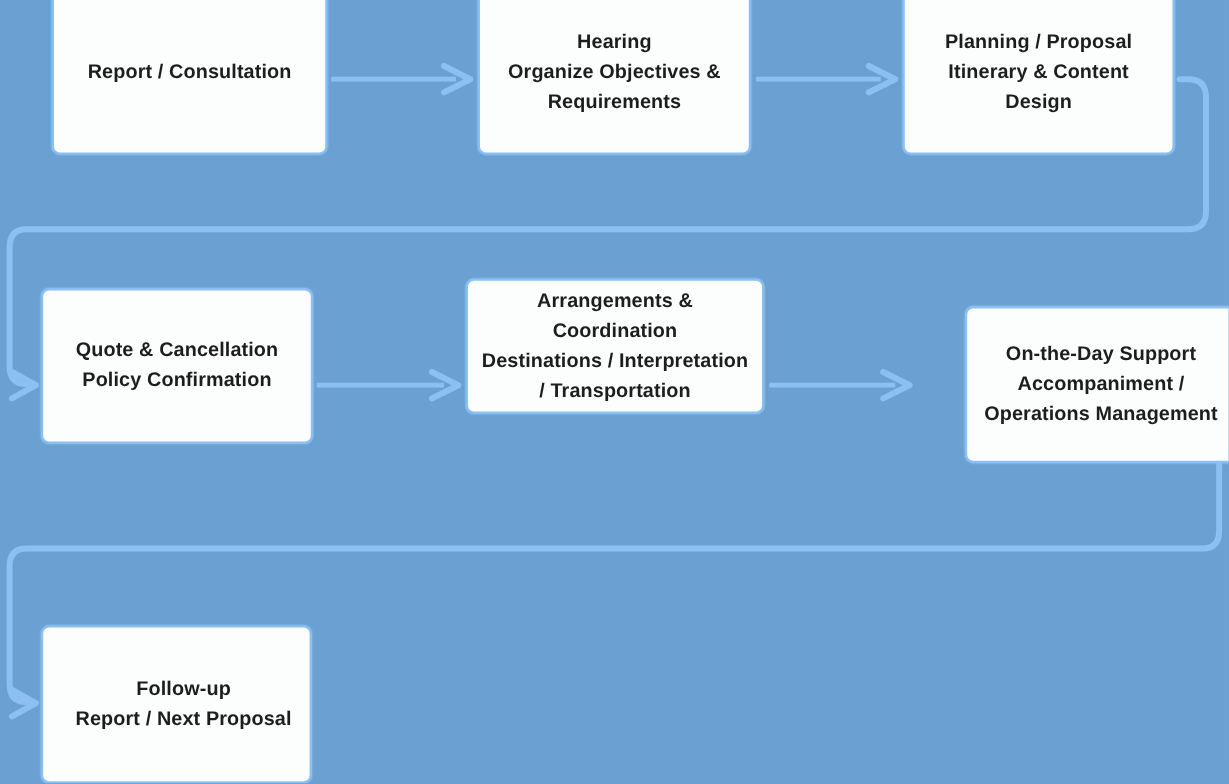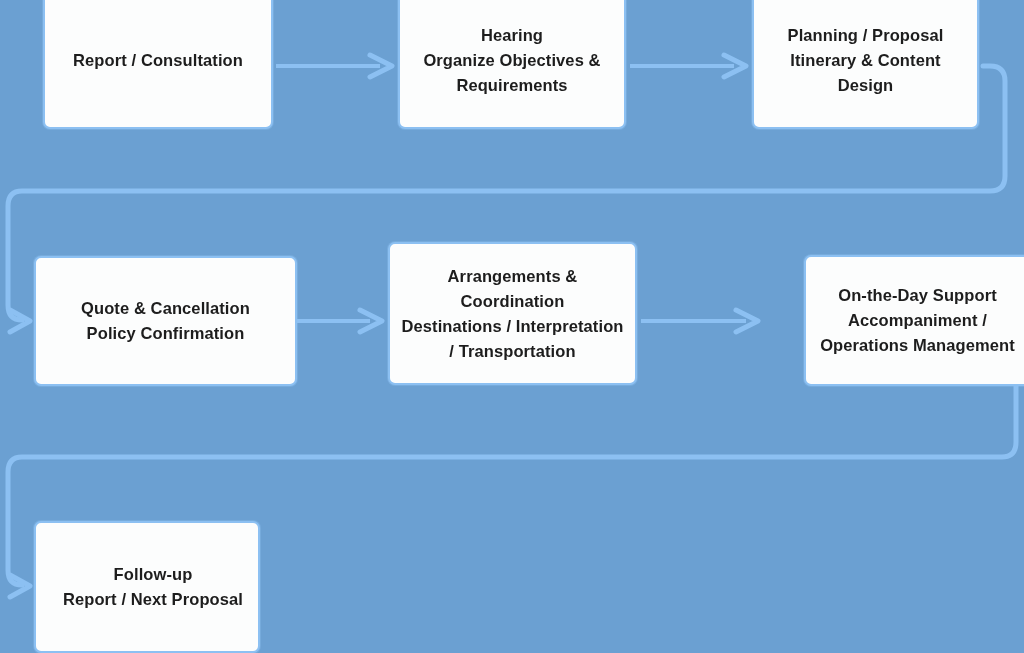--- a/index.html
+++ b/index.html
@@ -45,22 +45,22 @@
   .node-label {
     padding: 0 8px;
     white-space: pre-line;
     font-weight: bold;
   }
   
   #node-1 { left: 43px;  top: -8px;  width: 230px; height: 137px; }
   #node-2 { left: 398px; top: -8px;  width: 228px; height: 137px; }
   #node-3 { left: 752px; top: -8px;  width: 227px; height: 137px; }
   
-  #node-4 { left: 34px;  top: 256px; width: 263px; height: 130px; }
-  #node-5 { left: 388px; top: 242px; width: 249px; height: 143px; }
+  #node-4 { left: 34px;  top: 240px; width: 227px; height: 130px; }
+  #node-5 { left: 388px; top: 232px; width: 249px; height: 113px; }
   #node-6 { left: 764px; top: 255px; width: 227px; height: 131px; margin-left: 40px; }
   
   #node-7 { left: 34px;  top: 521px; width: 226px; height: 132px; padding-left: 12px; }
 </style>
 </head>
 <body>
 
 <div id="canvas">
 
   <svg class="edges" viewBox="0 0 1024 653" width="1024" height="653" xmlns="http://www.w3.org/2000/svg">

